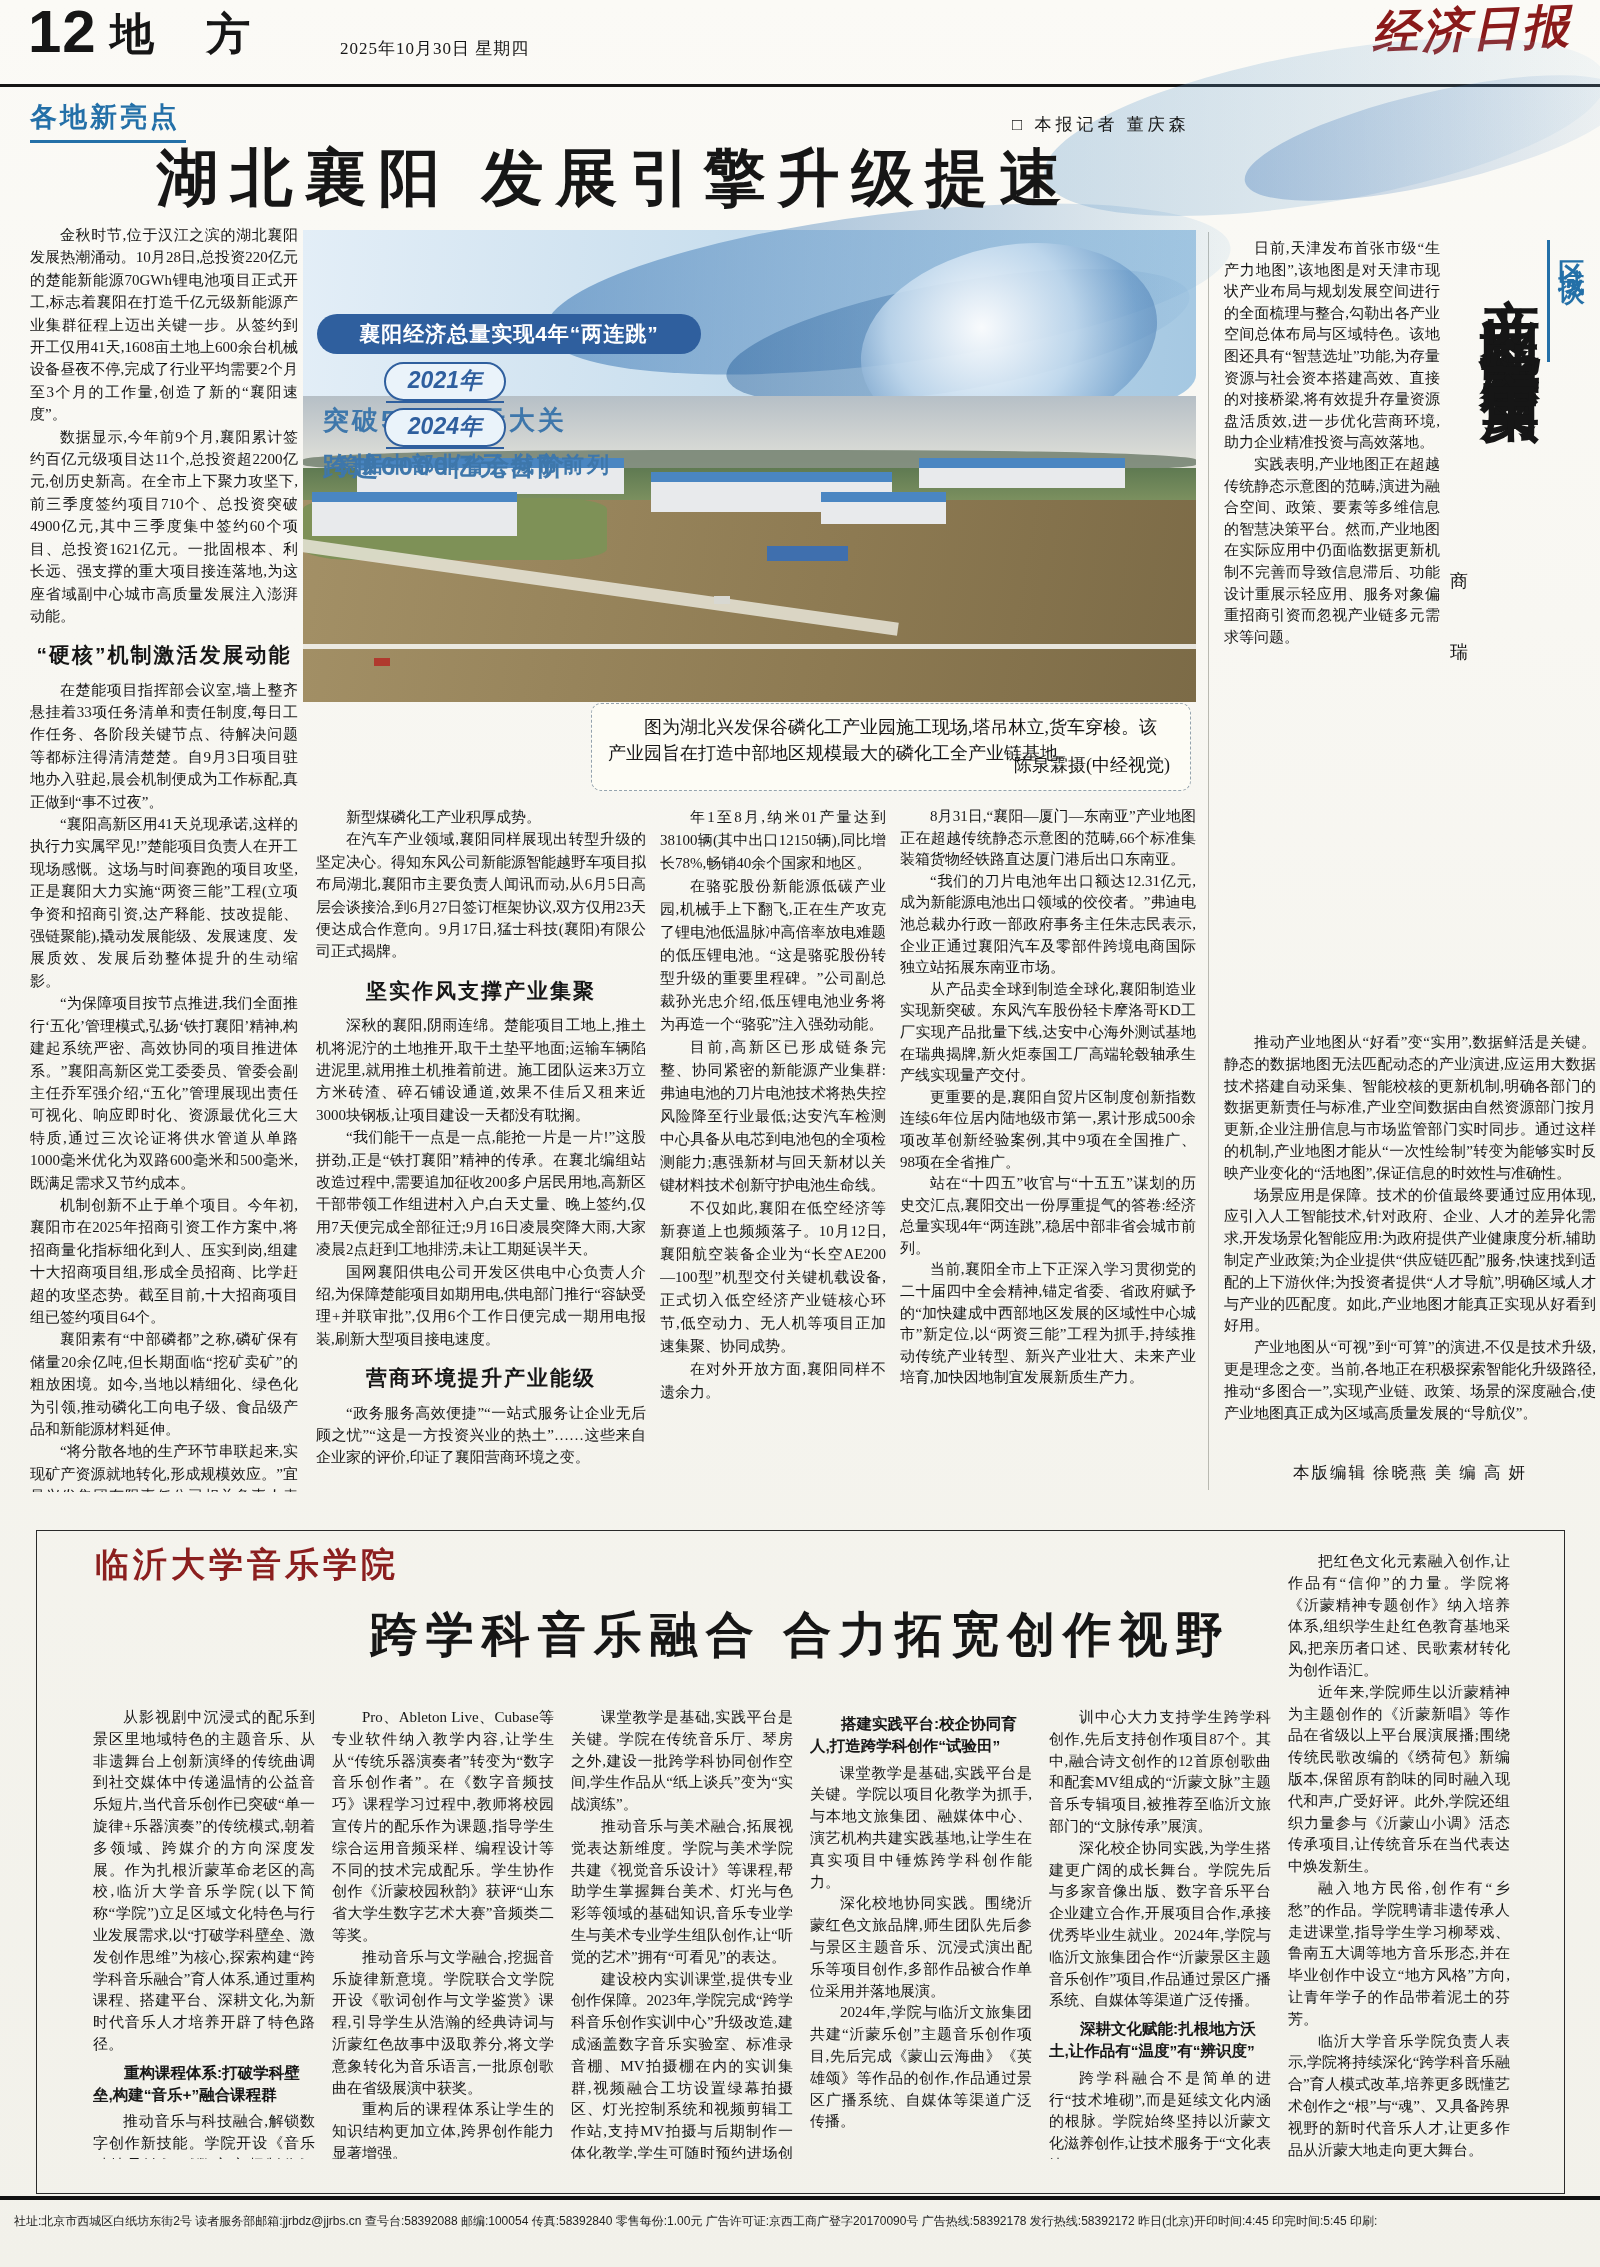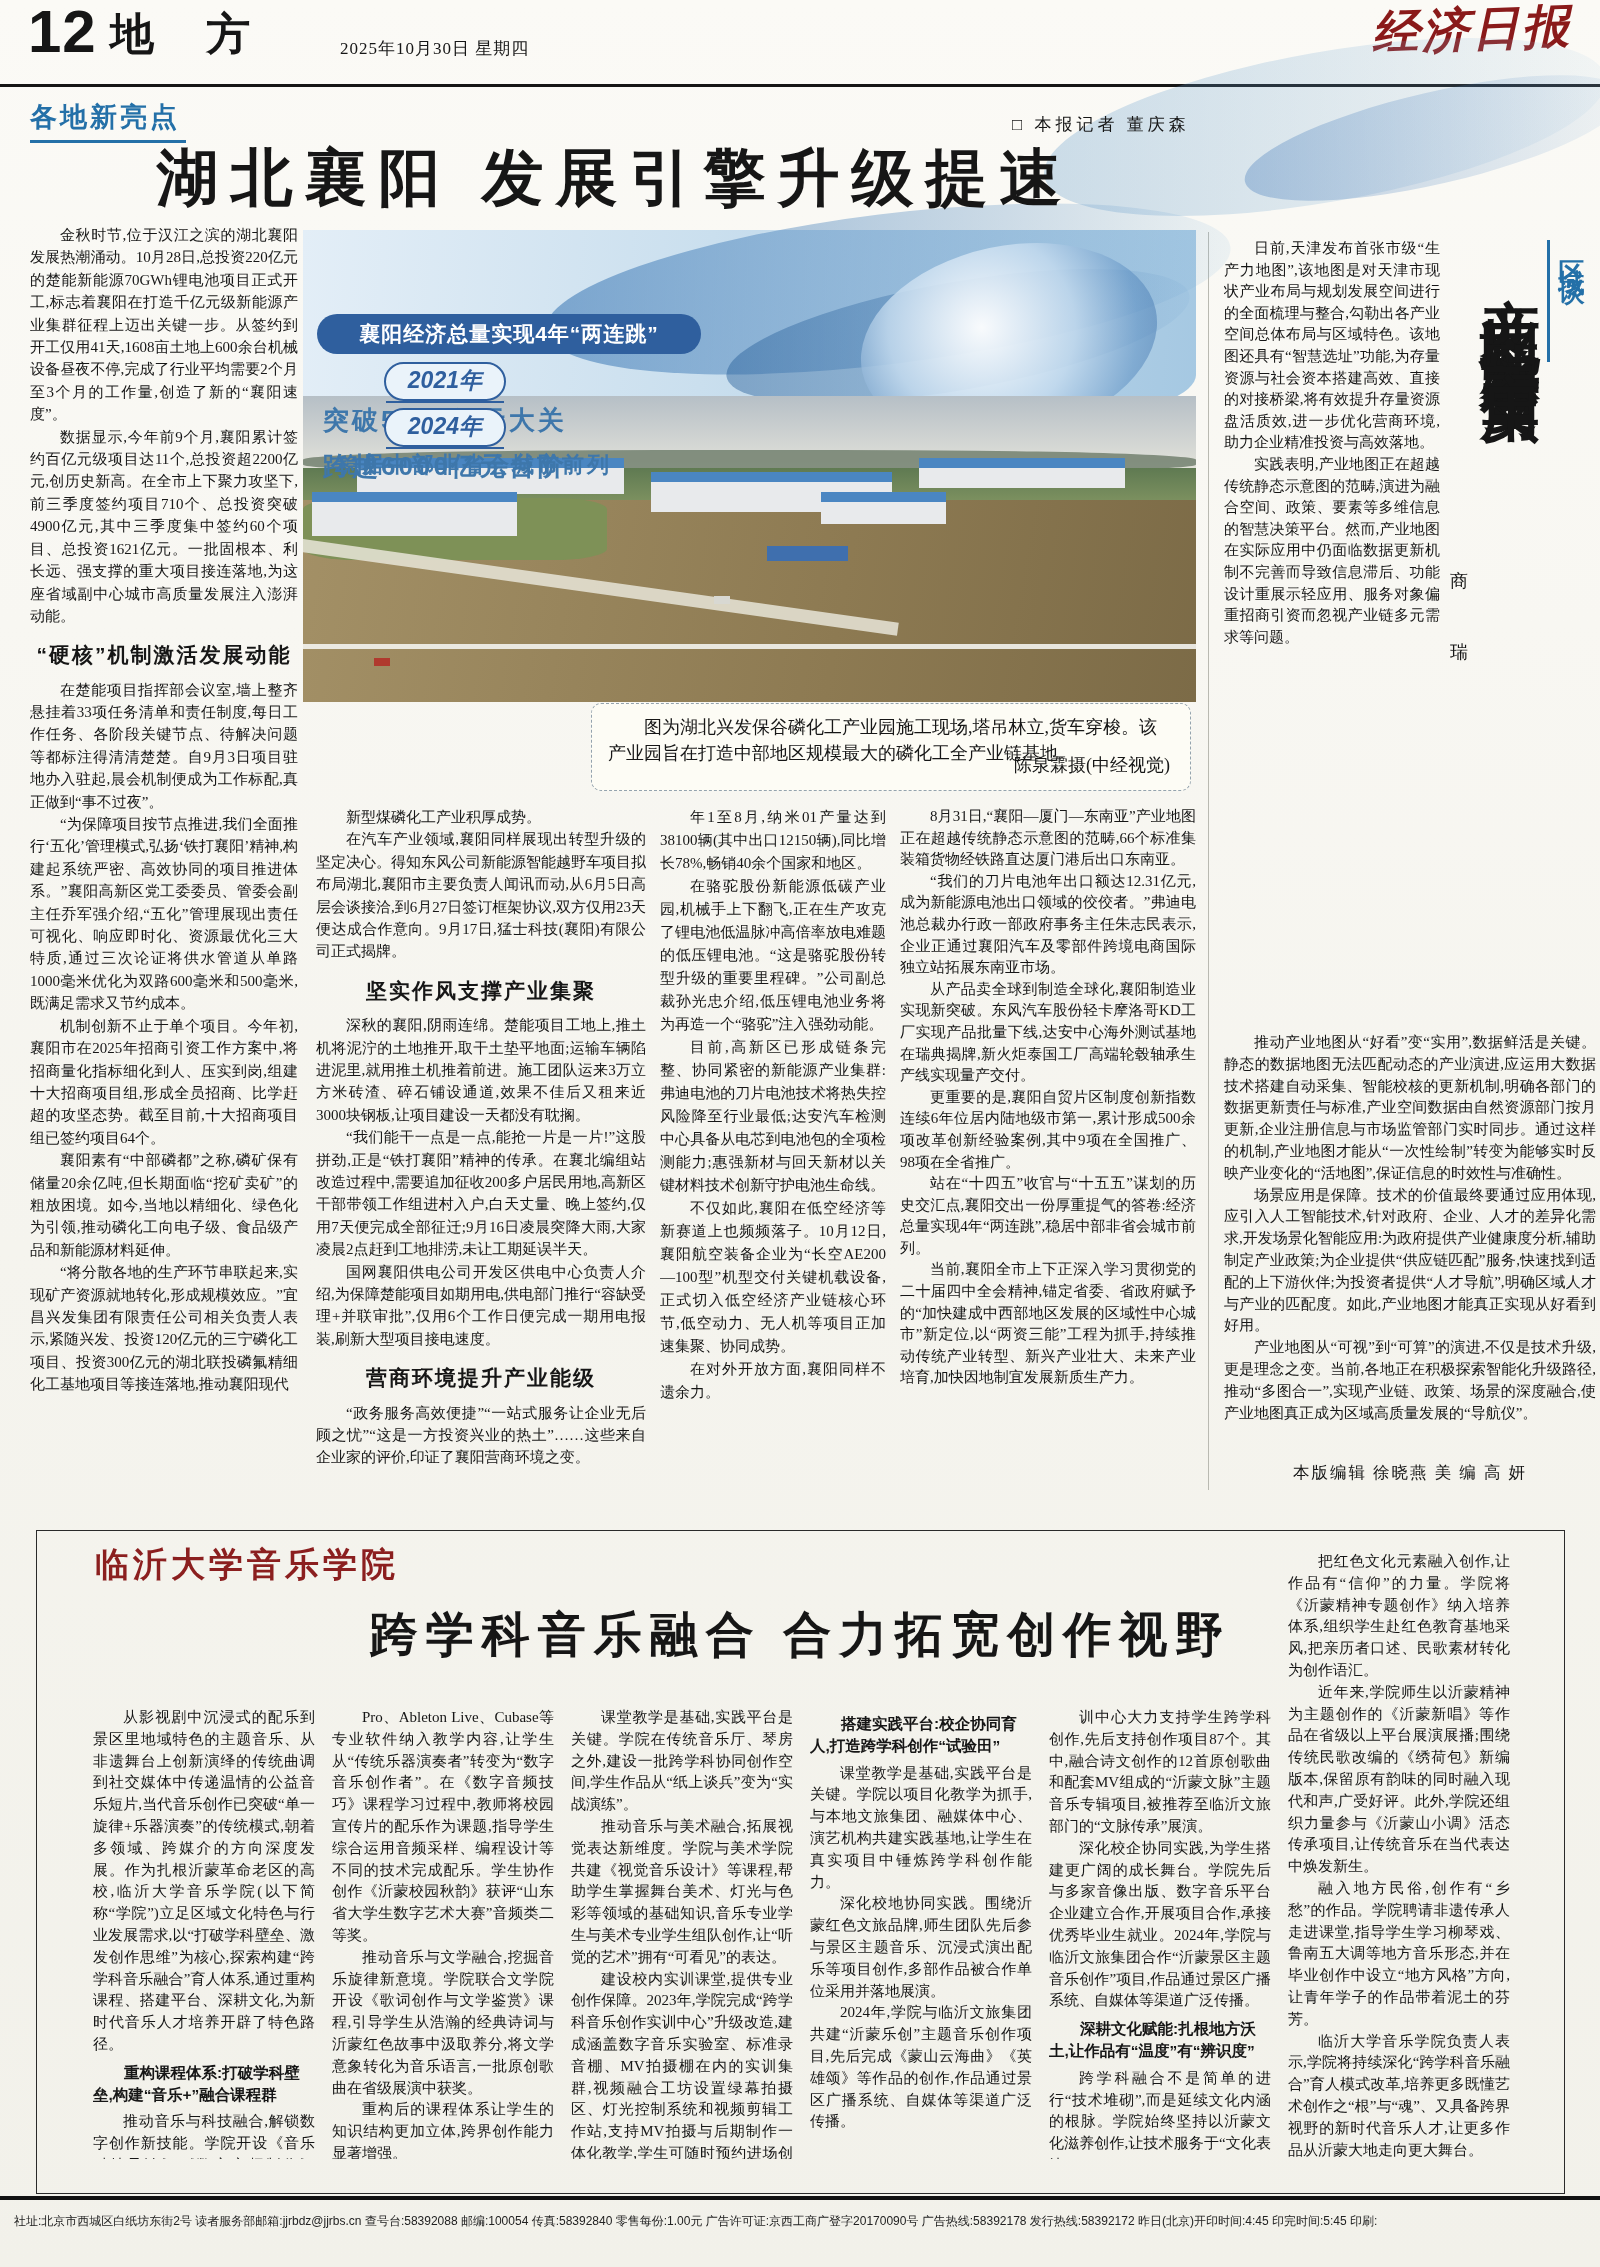--- a/index.html
+++ b/index.html
@@ -149,20 +149,21 @@
       <p class="cap">图为湖北兴发保谷磷化工产业园施工现场,塔吊林立,货车穿梭。该产业园旨在打造中部地区规模最大的磷化工全产业链基地。</p>
       <span class="credit">陈泉霖摄(中经视觉)</span>
     </div>
   </div>
 
   <div class="abs newscol ncol1">
       <p class="para">金秋时节,位于汉江之滨的湖北襄阳发展热潮涌动。10月28日,总投资220亿元的楚能新能源70GWh锂电池项目正式开工,标志着襄阳在打造千亿元级新能源产业集群征程上迈出关键一步。从签约到开工仅用41天,1608亩土地上600余台机械设备昼夜不停,完成了行业平均需要2个月至3个月的工作量,创造了新的“襄阳速度”。</p>
       <p class="para">数据显示,今年前9个月,襄阳累计签约百亿元级项目达11个,总投资超2200亿元,创历史新高。在全市上下聚力攻坚下,前三季度签约项目710个、总投资突破4900亿元,其中三季度集中签约60个项目、总投资1621亿元。一批固根本、利长远、强支撑的重大项目接连落地,为这座省域副中心城市高质量发展注入澎湃动能。</p>
       <h3 class="colhead">“硬核”机制激活发展动能</h3>
       <p class="para">在楚能项目指挥部会议室,墙上整齐悬挂着33项任务清单和责任制度,每日工作任务、各阶段关键节点、待解决问题等都标注得清清楚楚。自9月3日项目驻地办入驻起,晨会机制便成为工作标配,真正做到“事不过夜”。</p>
+      <p class="para">“襄阳高新区用41天兑现承诺,这样的执行力实属罕见!”楚能项目负责人在开工现场感慨。这场与时间赛跑的项目攻坚,正是襄阳大力实施“两资三能”工程(立项争资和招商引资,达产释能、技改提能、强链聚能),撬动发展能级、发展速度、发展质效、发展后劲整体提升的生动缩影。</p>
       <p class="para">“为保障项目按节点推进,我们全面推行‘五化’管理模式,弘扬‘铁打襄阳’精神,构建起系统严密、高效协同的项目推进体系。”襄阳高新区党工委委员、管委会副主任乔军强介绍,“五化”管理展现出责任可视化、响应即时化、资源最优化三大特质,通过三次论证将供水管道从单路1000毫米优化为双路600毫米和500毫米,既满足需求又节约成本。</p>
       <p class="para">机制创新不止于单个项目。今年初,襄阳市在2025年招商引资工作方案中,将招商量化指标细化到人、压实到岗,组建十大招商项目组,形成全员招商、比学赶超的攻坚态势。截至目前,十大招商项目组已签约项目64个。</p>
       <p class="para">襄阳素有“中部磷都”之称,磷矿保有储量20余亿吨,但长期面临“挖矿卖矿”的粗放困境。如今,当地以精细化、绿色化为引领,推动磷化工向电子级、食品级产品和新能源材料延伸。</p>
       <p class="para">“将分散各地的生产环节串联起来,实现矿产资源就地转化,形成规模效应。”宜昌兴发集团有限责任公司相关负责人表示,紧随兴发、投资120亿元的三宁磷化工项目、投资300亿元的湖北联投磷氟精细化工基地项目等接连落地,推动襄阳现代</p>
     </div>
   <div class="abs newscol ncol2">
       <p class="para">新型煤磷化工产业积厚成势。</p>
       <p class="para">在汽车产业领域,襄阳同样展现出转型升级的坚定决心。得知东风公司新能源智能越野车项目拟布局湖北,襄阳市主要负责人闻讯而动,从6月5日高层会谈接洽,到6月27日签订框架协议,双方仅用23天便达成合作意向。9月17日,猛士科技(襄阳)有限公司正式揭牌。</p>
       <h3 class="colhead">坚实作风支撑产业集聚</h3>
       <p class="para">深秋的襄阳,阴雨连绵。楚能项目工地上,推土机将泥泞的土地推开,取干土垫平地面;运输车辆陷进泥里,就用推土机推着前进。施工团队运来3万立方米砖渣、碎石铺设通道,效果不佳后又租来近3000块钢板,让项目建设一天都没有耽搁。</p>

